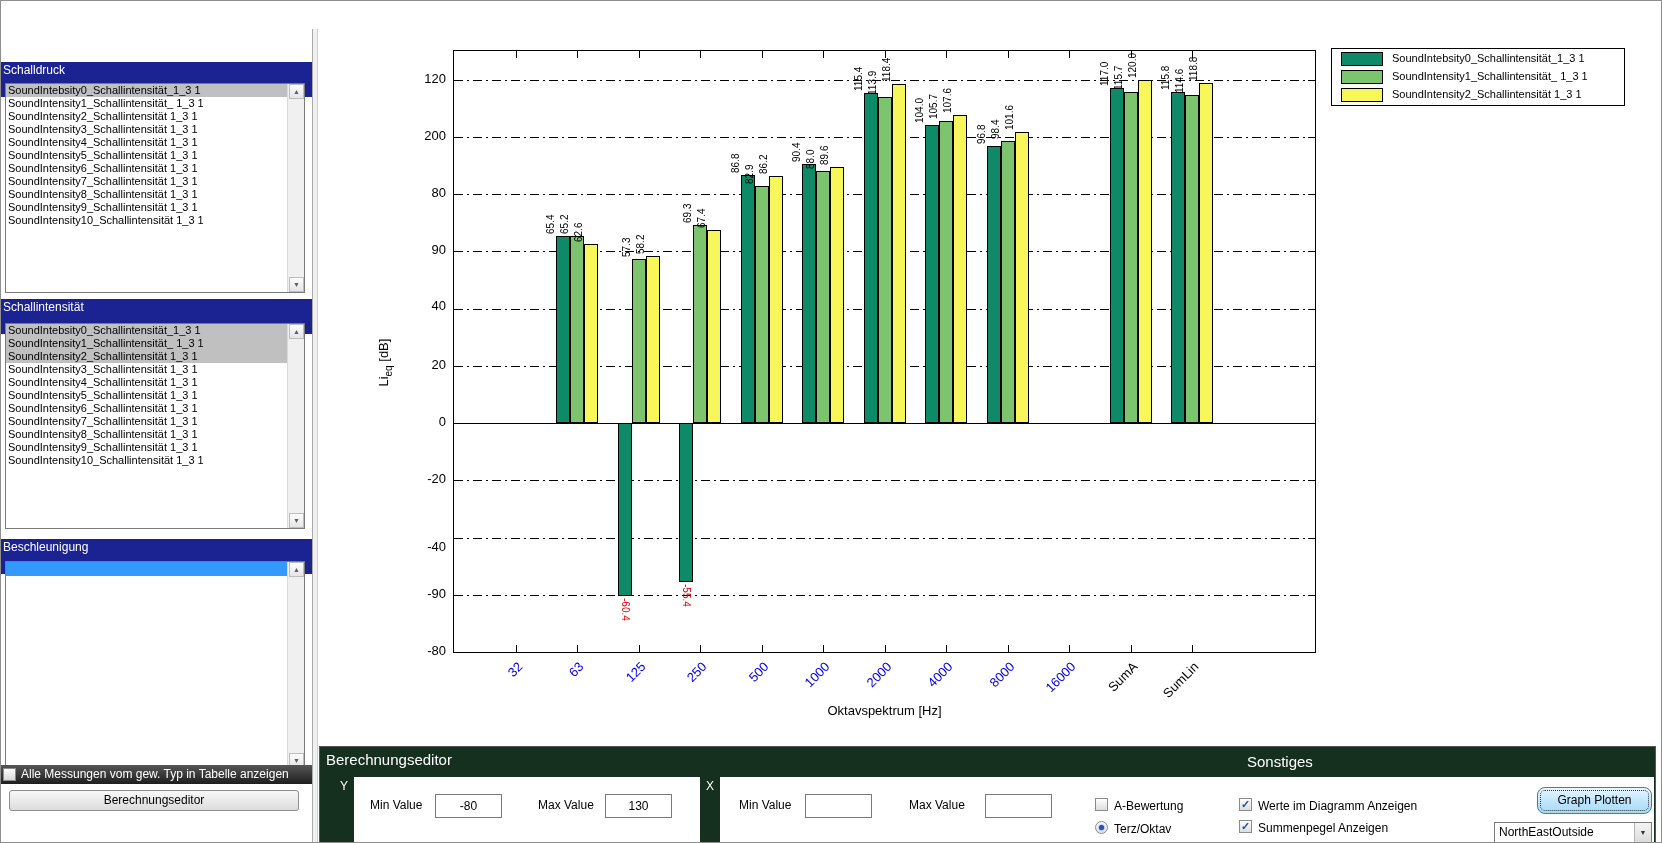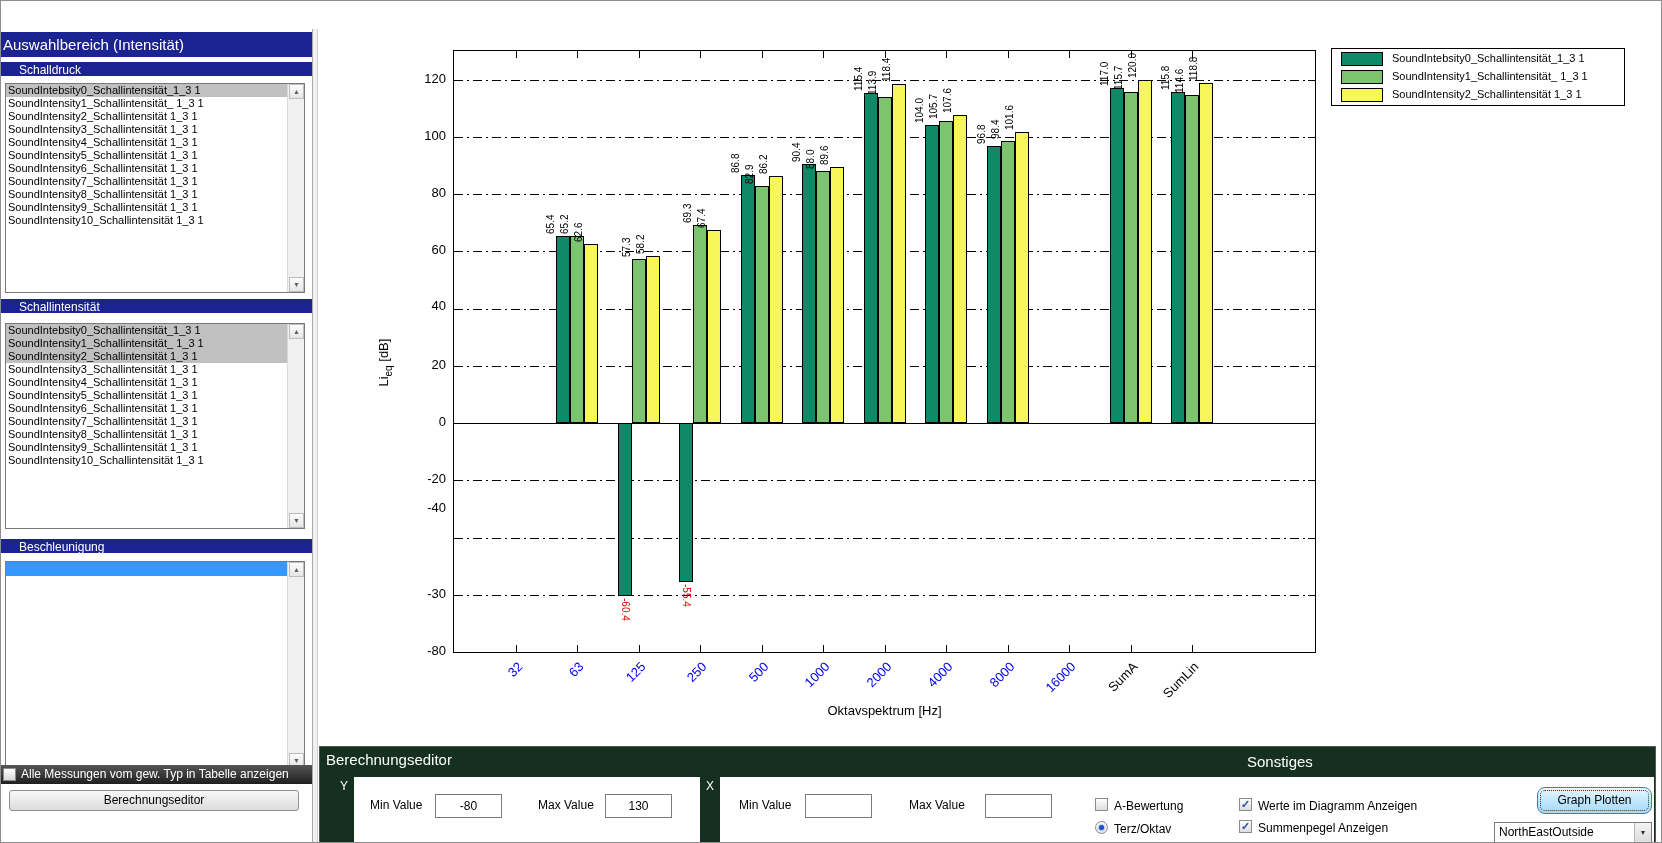--- a/index.html
+++ b/index.html
@@ -14,21 +14,21 @@
   #menu-file { left:4px; }
   #menu-settings { left:34px; }
   #menu-overflow { position:absolute; right:12px; top:4px; font-size:12px; font-weight:bold; color:#222; }
 
   
   #sidebar { position:absolute; left:0; top:28px; width:311px; height:815px; background:#fff; }
   #sidebar-divider { position:absolute; left:311px; top:28px; width:6px; height:815px;
     background:#f0f0f0; border-left:1px solid #aaa; border-right:1px solid #cfcfcf; }
   .navy { background:#1b2291; color:#fff; }
   #sidebar-title { position:absolute; left:0; top:3px; width:311px; height:25px; font-size:15px; line-height:25px; padding-left:2px; }
-  .section-hdr { position:absolute; left:0; width:311px; height:14px; font-size:12px; line-height:17px; padding-left:18px; }
+  .section-hdr { position:absolute; left:0; width:311px; height:35px; font-size:12px; line-height:17px; padding-left:2px; }
   #hdr-schalldruck { top:33px; }
   #hdr-schallintensitaet { top:270px; }
   #hdr-beschleunigung { top:510px; }
   .listbox { position:absolute; left:4px; width:300px; background:#fff; border:1px solid #7a7a7a; overflow:hidden; }
   #list-schalldruck { top:54px; height:210px; }
   #list-schallintensitaet { top:294px; height:206px; }
   #list-beschleunigung { top:532px; height:208px; }
   .list-item { font-size:11px; line-height:13px; height:13px; padding-left:2px; white-space:nowrap; cursor:default; }
   .sel-gray { background:#c0c0c0; }
   .sel-blue { background:#3399ff; height:14px; }
@@ -102,21 +102,20 @@
   #legend-pos-dd { left:774px; top:45px; width:158px; }
   #pegel-dd { left:9px; top:45px; width:307px; }
 </style>
 </head>
 <body>
 
 <div id="root">
 
 
   <div id="sidebar">
-    <div id="sidebar-title" class="navy">Auswahlbereich (Intensität)</div>
 
     <div id="hdr-schalldruck" class="section-hdr navy">Schalldruck</div>
     <div id="list-schalldruck" class="listbox">
       <div class="vscroll">
         <div class="vs-btn vs-up">▲</div>
         <div class="vs-btn vs-dn">▼</div>
       </div>
     <div class="list-item sel-gray" style="width: 281px;">SoundIntebsity0_Schallintensität_1_3 1</div>
         <div class="list-item" style="width: 281px;">SoundIntensity1_Schallintensität_ 1_3 1</div>
         <div class="list-item" style="width: 281px;">SoundIntensity2_Schallintensität 1_3 1</div>
@@ -279,29 +278,29 @@
       <div class="vlabel" style="left: 500px; top: 50.1067px;">107.6</div>
       <div class="bar" style="left: 560.5px; top: 81.2781px; width: 14px; height: 290.77px; background: rgb(247, 247, 92);"></div>
       <div class="vlabel" style="left: 561.5px; top: 67.2781px;">101.6</div>
       <div class="bar" style="left: 683.5px; top: 28.619px; width: 14px; height: 343.429px; background: rgb(247, 247, 92);"></div>
       <div class="vlabel" style="left: 684.5px; top: 14.619px;">120.0</div>
       <div class="bar" style="left: 745px; top: 32.0533px; width: 14px; height: 339.994px; background: rgb(247, 247, 92);"></div>
       <div class="vlabel" style="left: 746px; top: 18.0533px;">118.8</div>
     </div>
   <div id="chart-decor">
       <div class="ytick-label" style="position: absolute; left: 403px; top: 69.619px;">120</div>
-      <div class="ytick-label" style="position: absolute; left: 403px; top: 126.857px;">100</div>
+      <div class="ytick-label" style="position: absolute; left: 403px; top: 126.857px;">200</div>
       <div class="ytick-label" style="position: absolute; left: 403px; top: 184.095px;">80</div>
-      <div class="ytick-label" style="position: absolute; left: 403px; top: 241.333px;">60</div>
+      <div class="ytick-label" style="position: absolute; left: 403px; top: 241.333px;">90</div>
       <div class="ytick-label" style="position: absolute; left: 403px; top: 297px;">40</div>
       <div class="ytick-label" style="position: absolute; left: 403px; top: 355.81px;">20</div>
       <div class="ytick-label" style="position: absolute; left: 403px; top: 413.048px;">0</div>
       <div class="ytick-label" style="position: absolute; left: 403px; top: 470.286px;">-20</div>
-      <div class="ytick-label" style="position: absolute; left: 403px; top: 499px;">-40</div>
-      <div class="ytick-label" style="position: absolute; left: 403px; top: 584.762px;">-30</div>
+      <div class="ytick-label" style="position: absolute; left: 403px; top: 538px;">-40</div>
+      <div class="ytick-label" style="position: absolute; left: 403px; top: 584.762px;">-90</div>
       <div class="ytick-label" style="position: absolute; left: 403px; top: 642px;">-80</div>
       <div class="xlab" style="left: 403.5px; top: 658px; color: rgb(0, 0, 238);">32</div>
       <div class="xlab" style="left: 465px; top: 658px; color: rgb(0, 0, 238);">63</div>
       <div class="xlab" style="left: 526.5px; top: 658px; color: rgb(0, 0, 238);">125</div>
       <div class="xlab" style="left: 588px; top: 658px; color: rgb(0, 0, 238);">250</div>
       <div class="xlab" style="left: 649.5px; top: 658px; color: rgb(0, 0, 238);">500</div>
       <div class="xlab" style="left: 711px; top: 658px; color: rgb(0, 0, 238);">1000</div>
       <div class="xlab" style="left: 772.5px; top: 658px; color: rgb(0, 0, 238);">2000</div>
       <div class="xlab" style="left: 834px; top: 658px; color: rgb(0, 0, 238);">4000</div>
       <div class="xlab" style="left: 895.5px; top: 658px; color: rgb(0, 0, 238);">8000</div>

